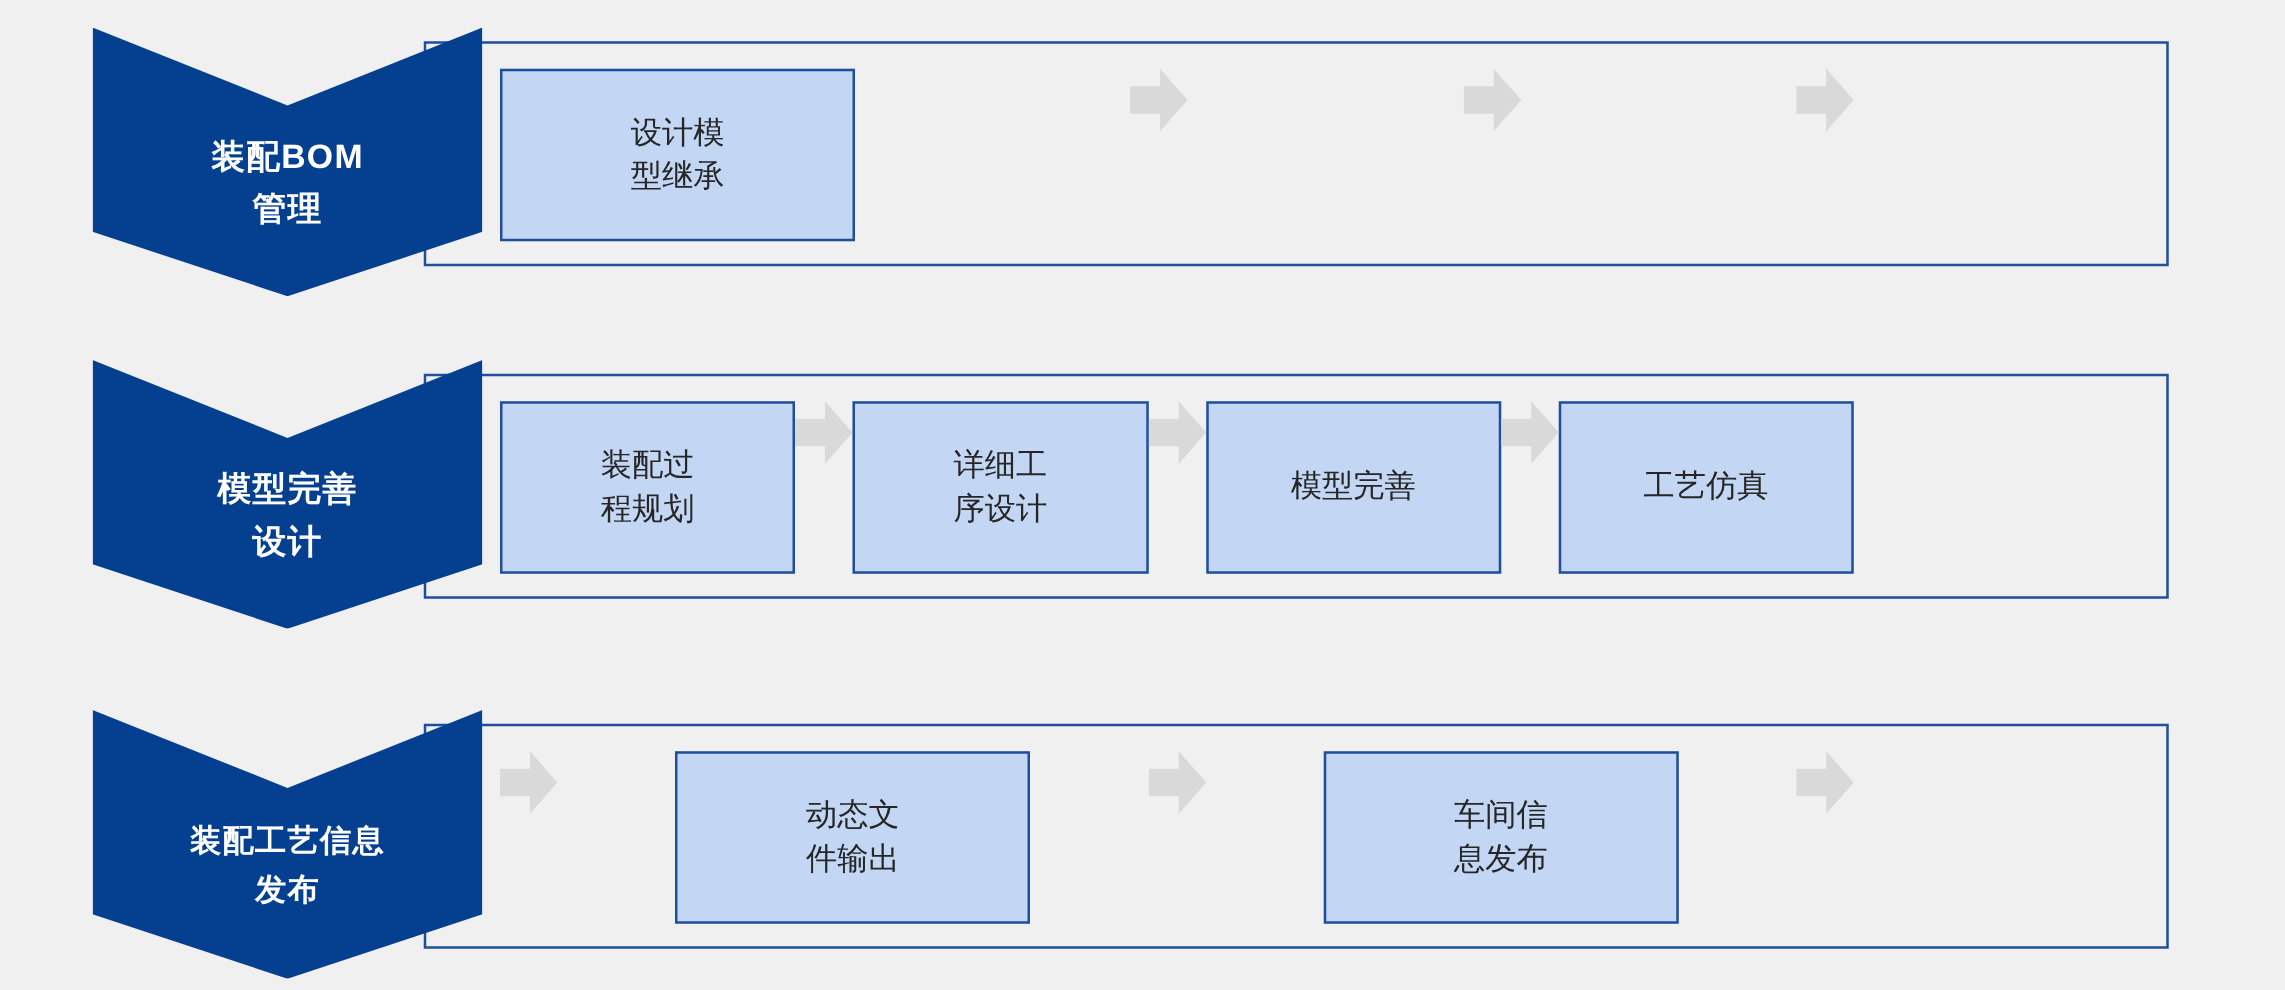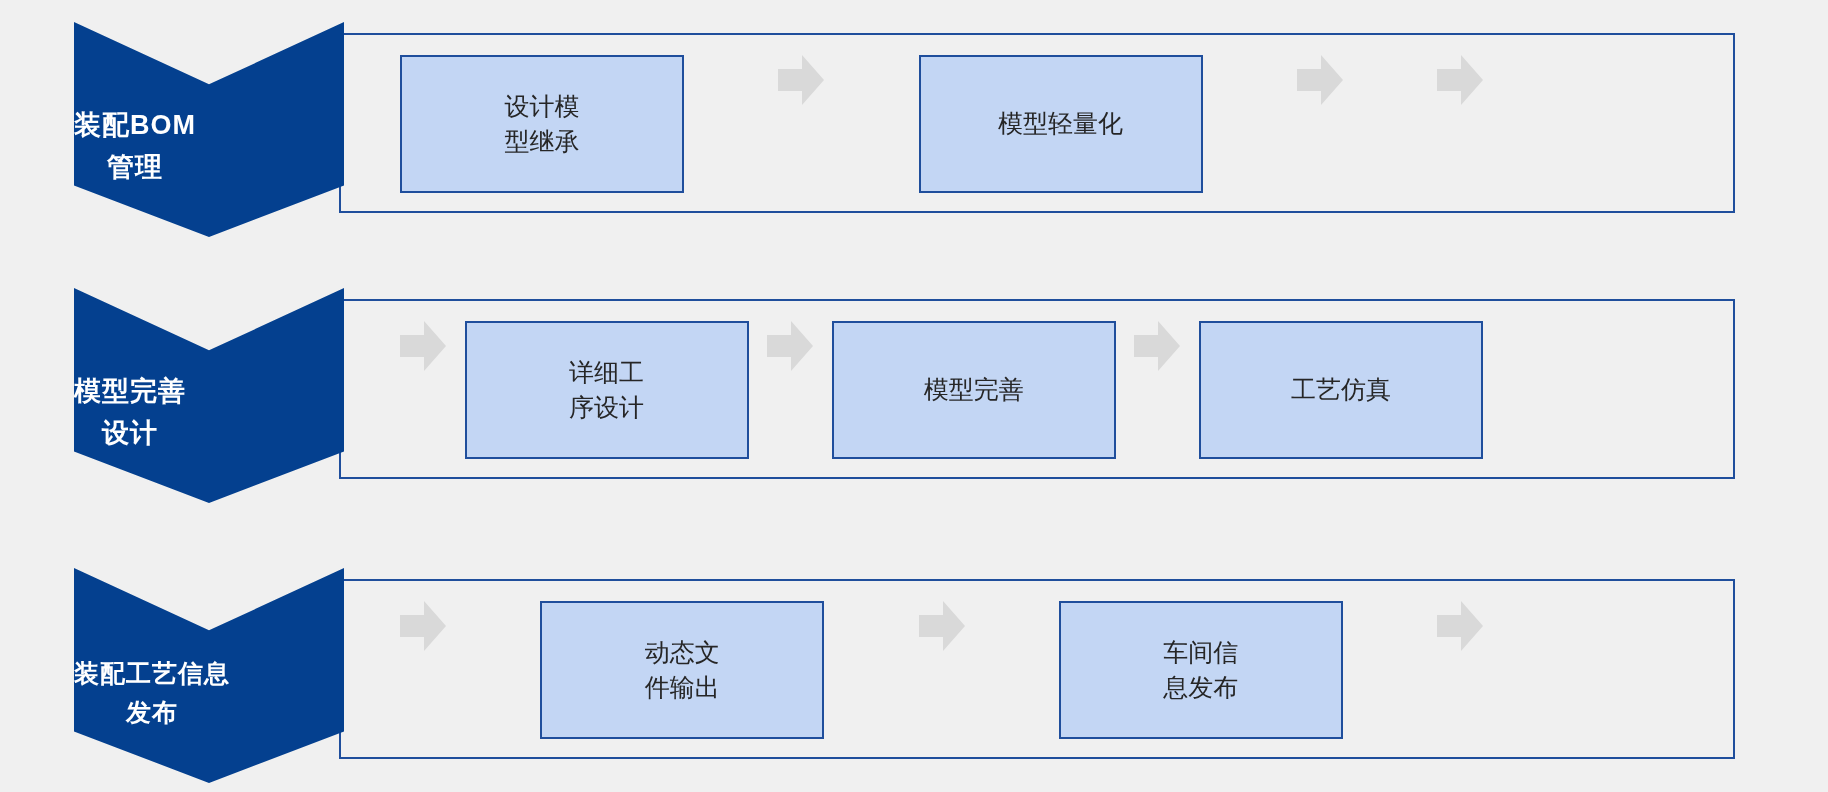--- a/index.html
+++ b/index.html
@@ -44,27 +44,28 @@
     box-sizing: border-box;
     border: 2px solid #1f4e9c;
     background: transparent;
   }
 
   
   .chevron {
     position: absolute;
     left: 74px;
     top: 0px;
-    width: 270px;
+    width: 312px;
     height: 215px;
     background: #04408f;
     -webkit-clip-path: polygon(0% 0%, 50% 29%, 100% 0%, 100% 76%, 50% 100%, 0% 76%);
     clip-path: polygon(0% 0%, 50% 29%, 100% 0%, 100% 76%, 50% 100%, 0% 76%);
     display: flex;
     align-items: center;
+    justify-content: center;
   }
   .chevron-label {
     color: #ffffff;
     font-size: 27px;
     font-weight: bold;
     line-height: 1.55;
     text-align: center;
     letter-spacing: 1px;
     padding-top: 34px;
     white-space: pre-line;
@@ -126,23 +127,20 @@
     <div class="stage-track">
       <div class="stage-box">
         <span class="stage-text">设计模
 型继承</span>
       </div>
       <div class="arrow">
         <svg width="46" height="50" viewBox="0 0 46 50" aria-hidden="true">
           <polygon points="0,14 24,14 24,0 46,25 24,50 24,36 0,36" fill="#d9d9d9"></polygon>
         </svg>
       </div>
-      <div class="stage-box">
-        <span class="stage-text">模型轻量化</span>
-      </div>
       <div class="arrow">
         <svg width="46" height="50" viewBox="0 0 46 50" aria-hidden="true">
           <polygon points="0,14 24,14 24,0 46,25 24,50 24,36 0,36" fill="#d9d9d9"></polygon>
         </svg>
       </div>
       <div class="arrow">
         <svg width="46" height="50" viewBox="0 0 46 50" aria-hidden="true">
           <polygon points="0,14 24,14 24,0 46,25 24,50 24,36 0,36" fill="#d9d9d9"></polygon>
         </svg>
       </div>
@@ -151,20 +149,24 @@
 
   <div class="row row-2">
     <div class="stage-panel"></div>
 
     <div class="chevron">
       <div class="chevron-label">模型完善
 设计</div>
     </div>
 
     <div class="stage-track">
+      <div class="stage-box">
+        <span class="stage-text">装配过
+程规划</span>
+      </div>
       <div class="arrow">
         <svg width="46" height="50" viewBox="0 0 46 50" aria-hidden="true">
           <polygon points="0,14 24,14 24,0 46,25 24,50 24,36 0,36" fill="#d9d9d9"></polygon>
         </svg>
       </div>
       <div class="stage-box">
         <span class="stage-text">详细工
 序设计</span>
       </div>
       <div class="arrow">

